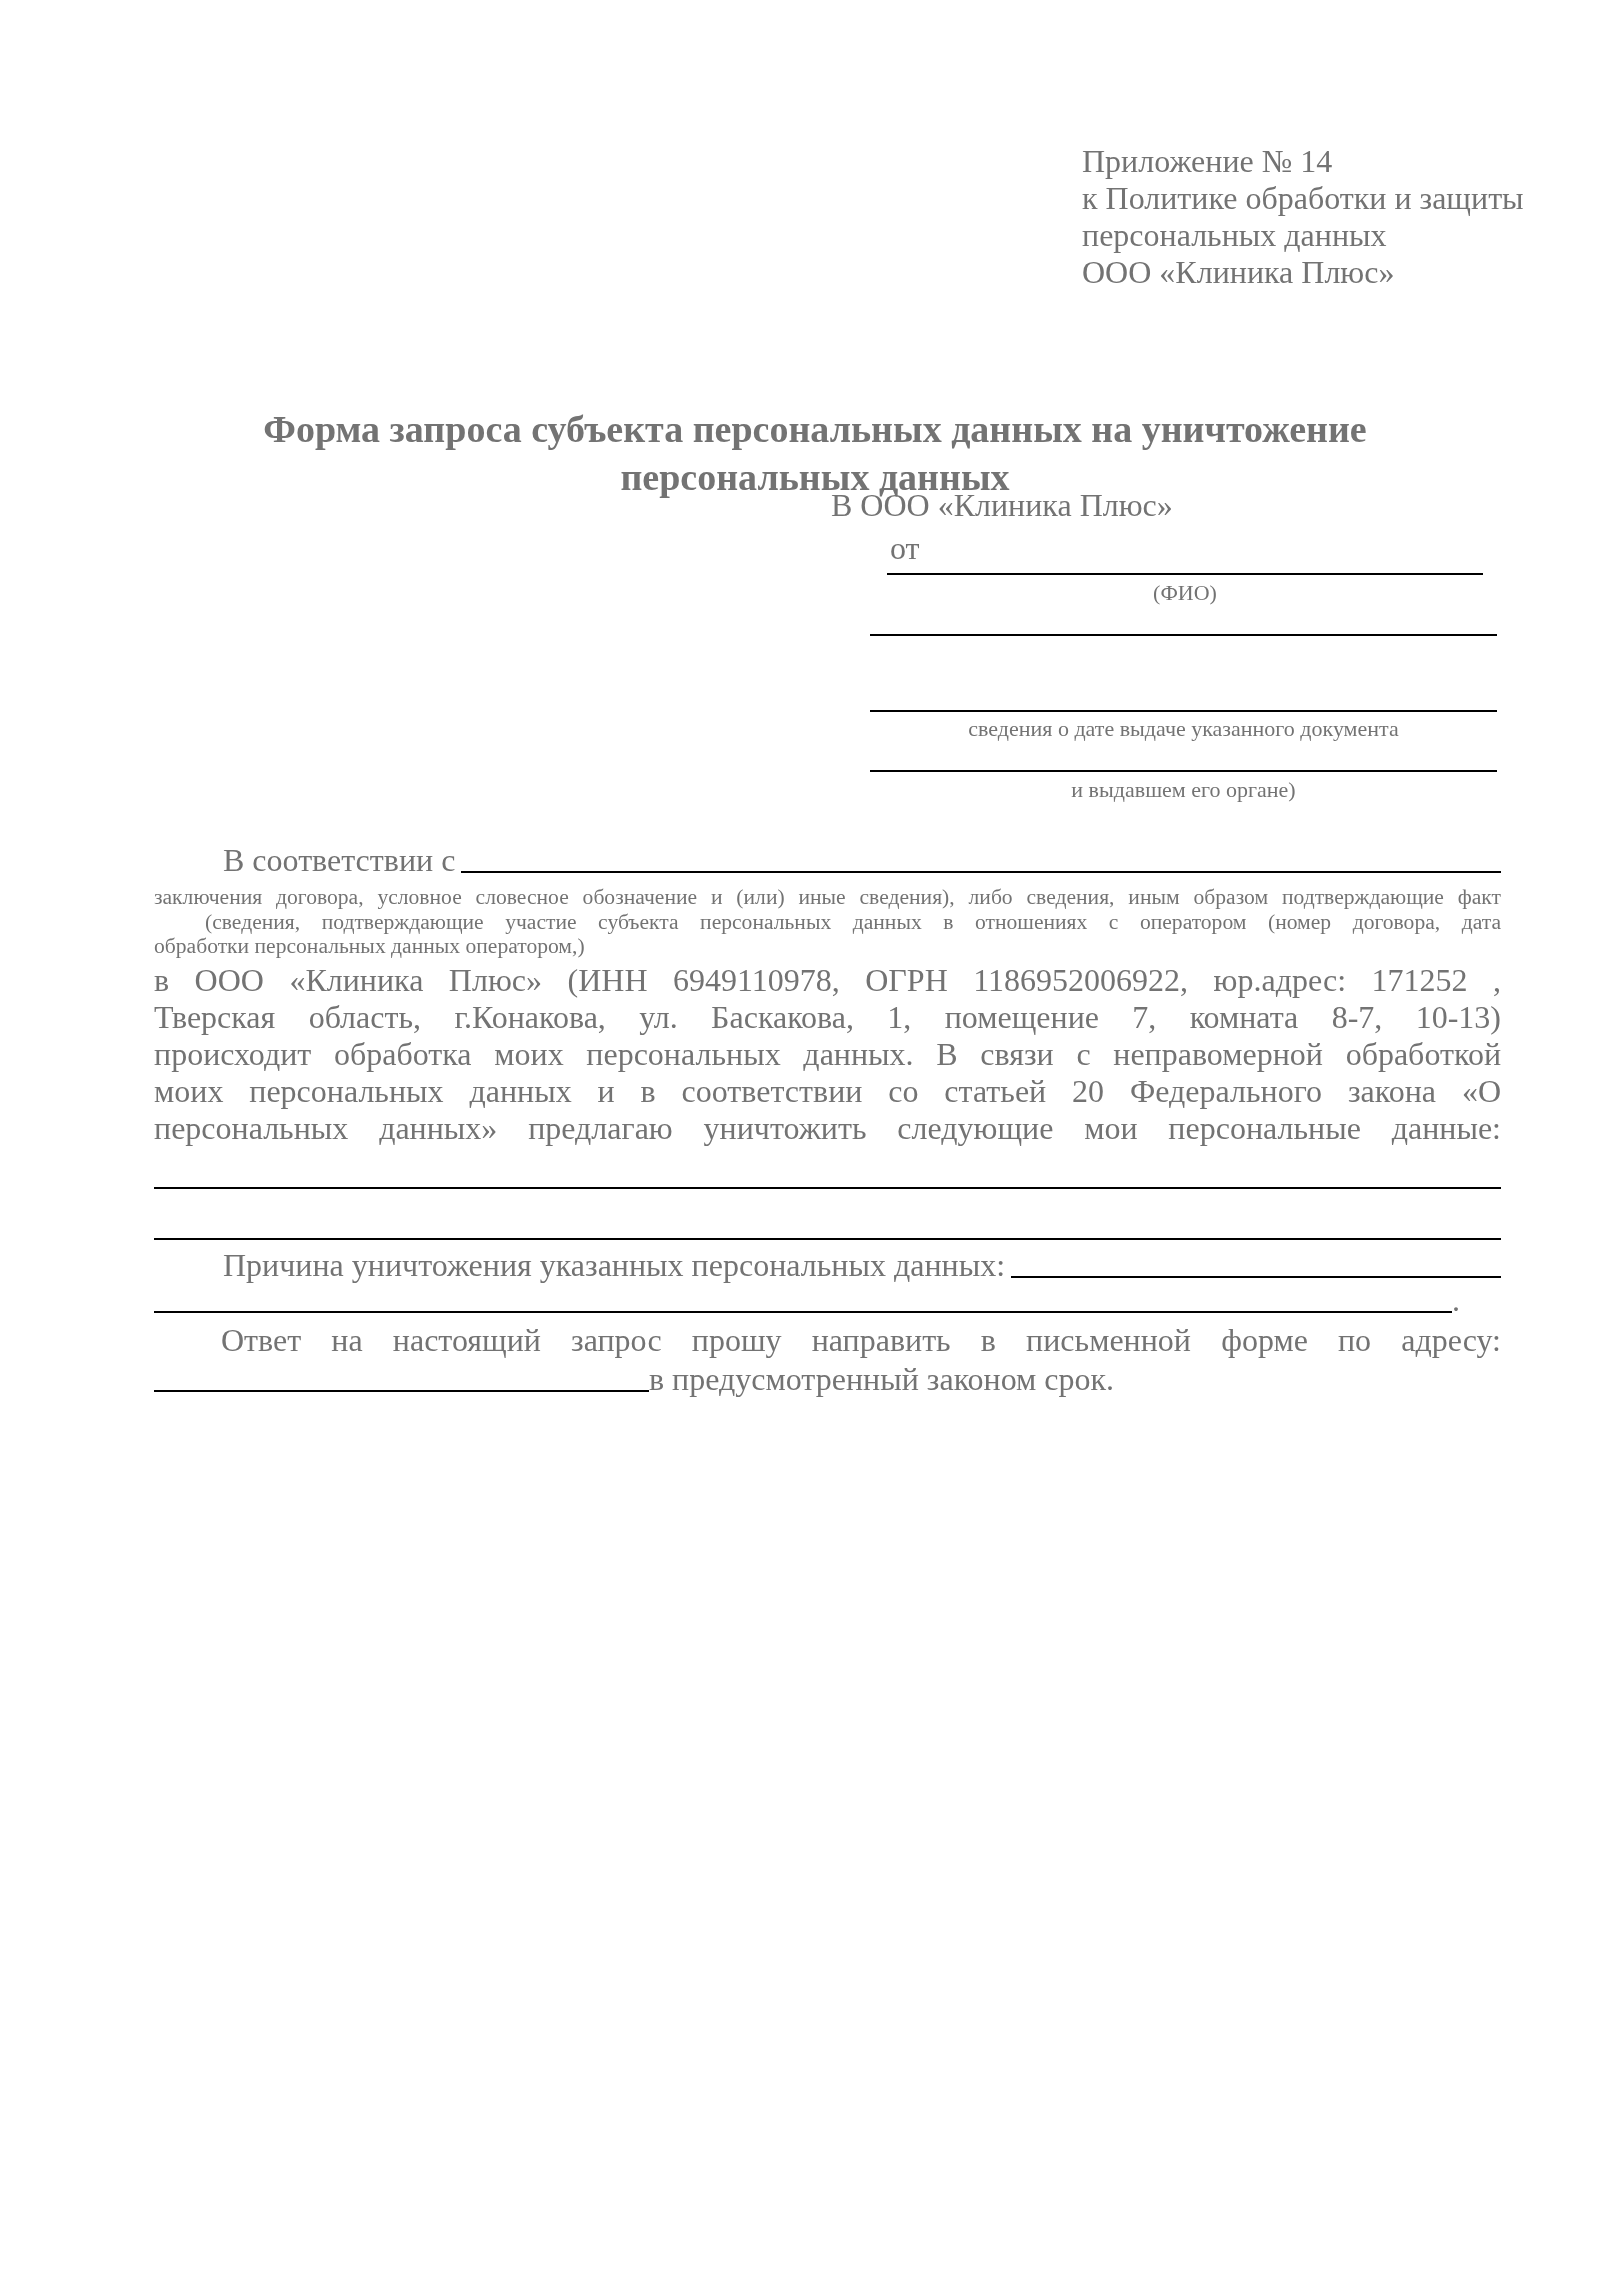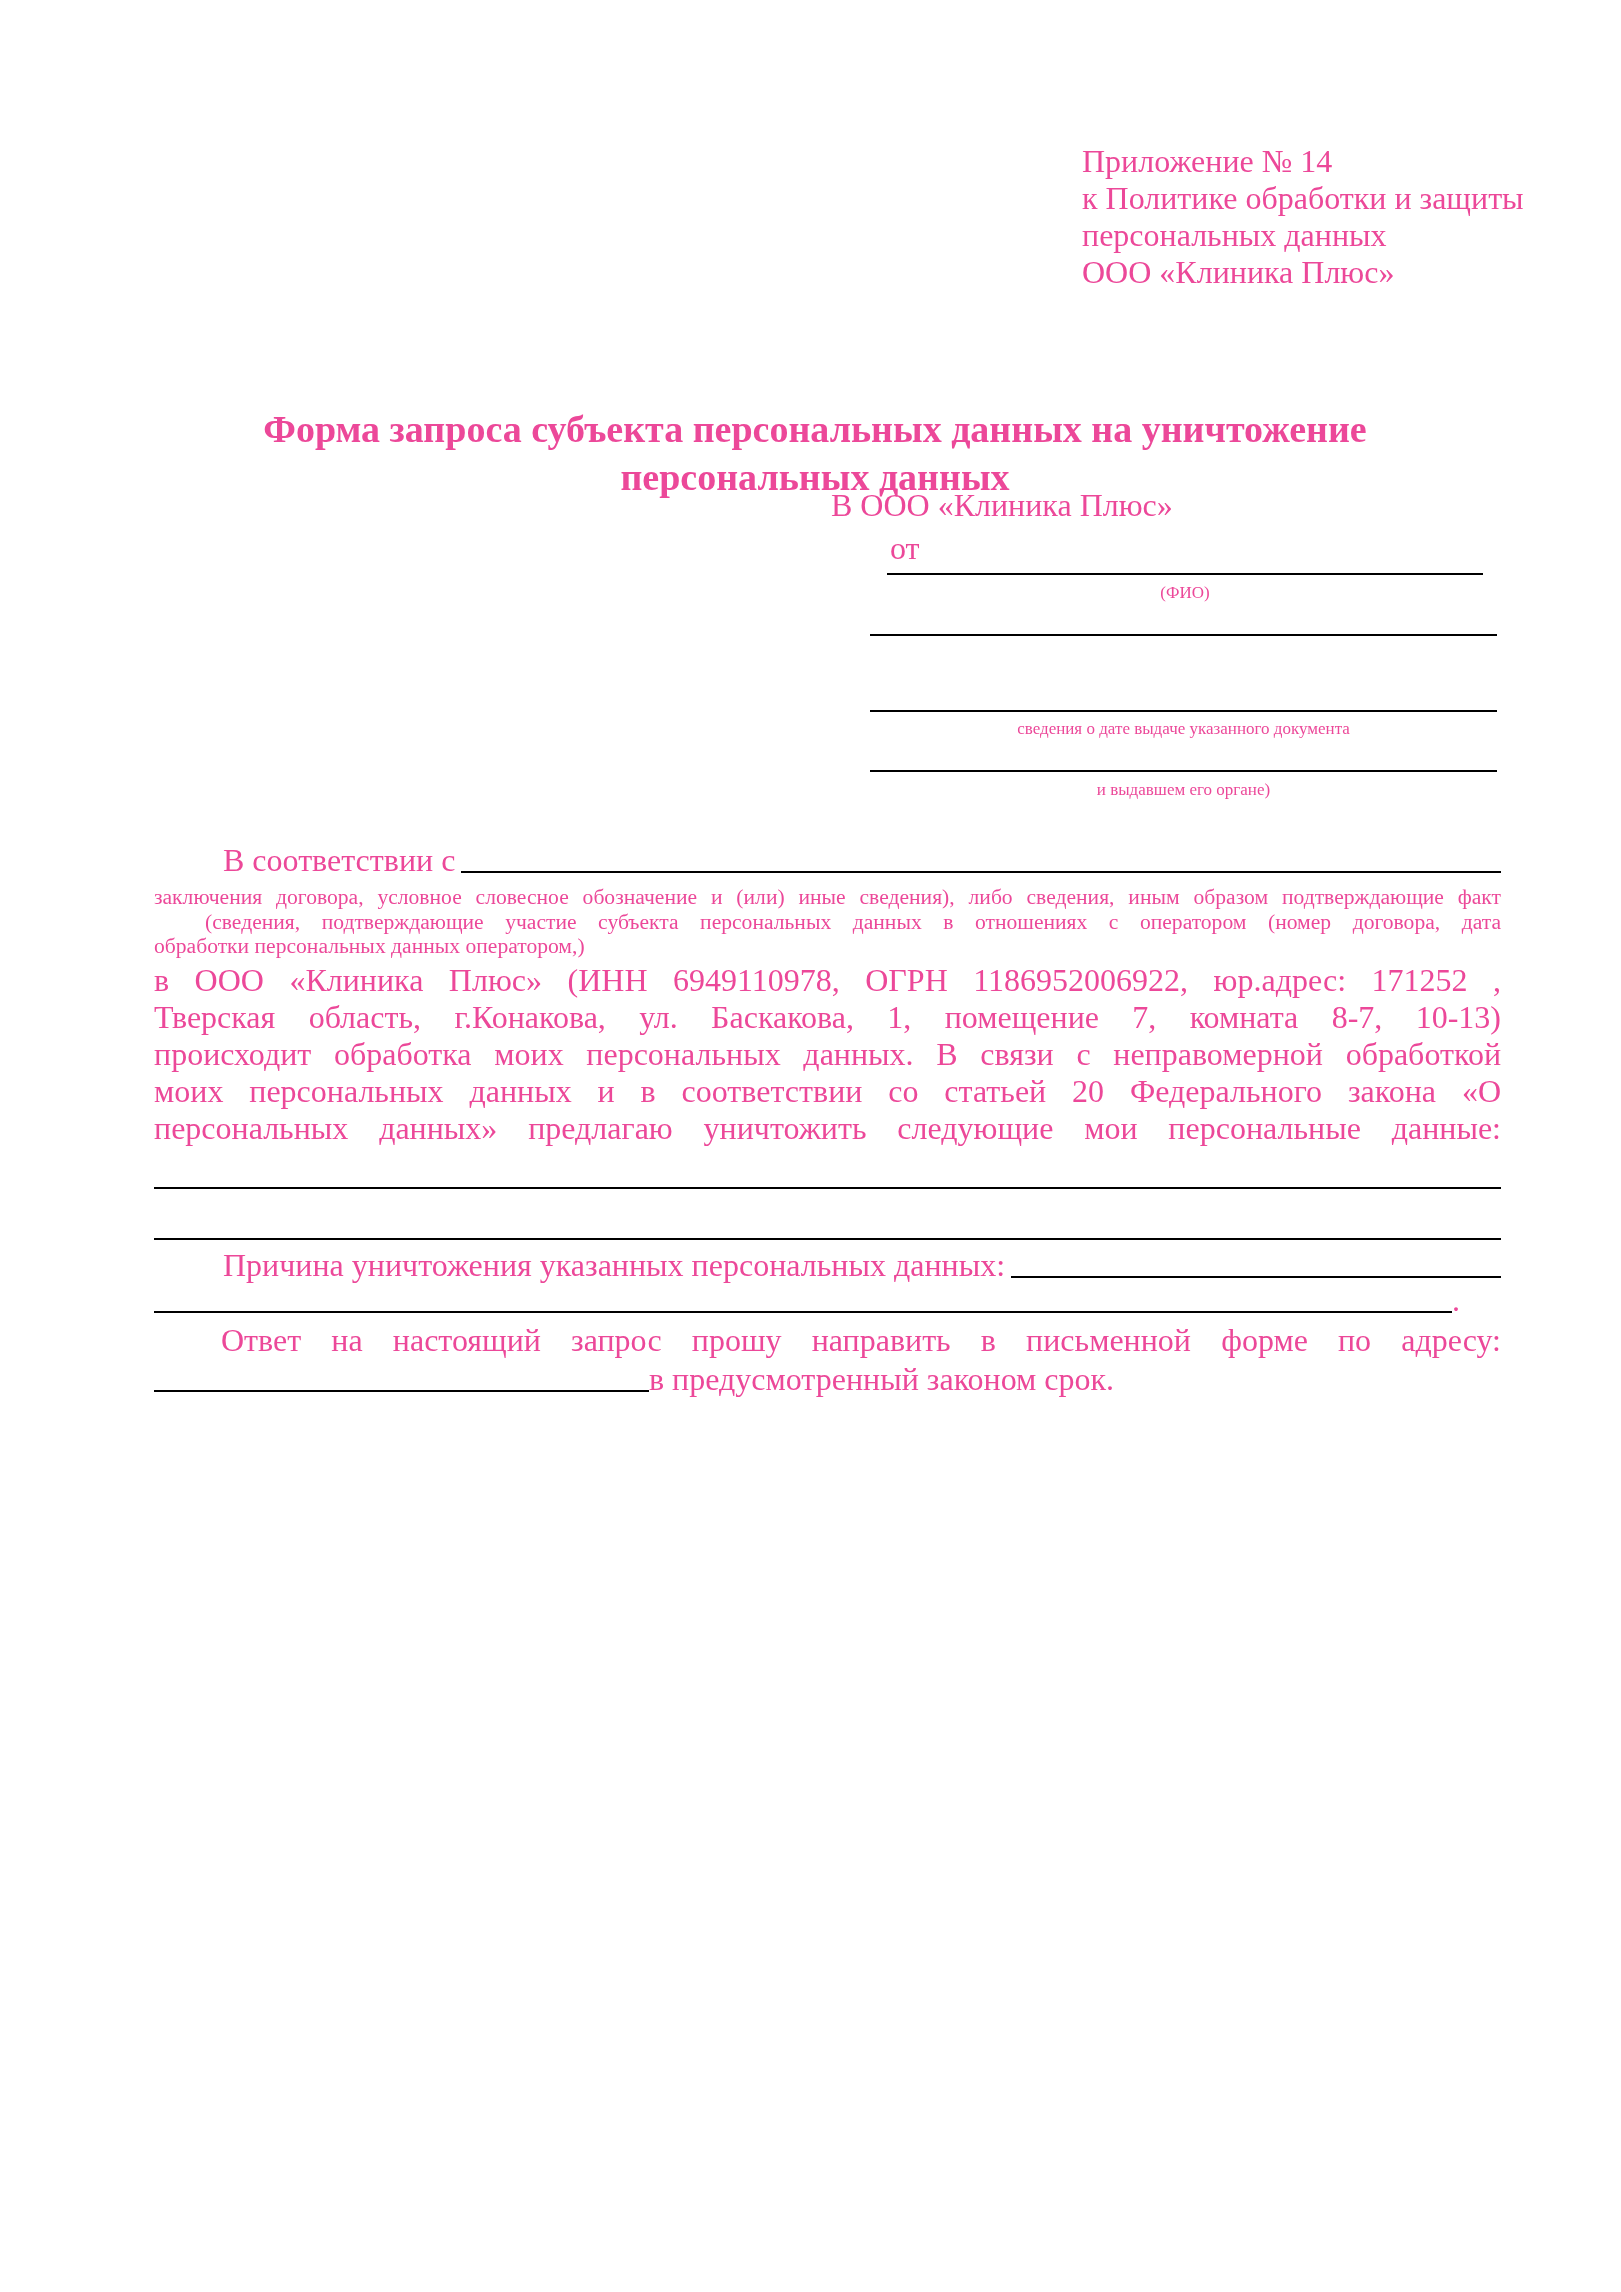--- a/index.html
+++ b/index.html
@@ -2,41 +2,41 @@
 <html lang="ru"><head>
 <meta charset="utf-8">
 <style>
   * { box-sizing: border-box; margin: 0; padding: 0; }
   html, body { background: #ffffff; }
   .page {
     position: relative;
     width: 1621px;
     height: 2293px;
     background: #ffffff;
-    color: #ec4899;
+    color: #737373;
     font-family: "Liberation Serif", "DejaVu Serif", serif;
     overflow: hidden;
   }
   .abs { position: absolute; }
 
   
   .header-note { left: 1082px; top: 143px; font-size: 32px; line-height: 37px; }
 
   
   .doc-title {
     left: 183px; top: 405px; width: 1264px;
     font-size: 38px; font-weight: bold; line-height: 48px; text-align: center;
   }
 
   
   .to-org   { left: 831px; top: 487px; font-size: 32px; }
   .from-lbl { left: 890px; top: 530px; font-size: 32px; }
 
   .rule { height: 0; border-top: 2.9px solid #000000; }
-  .cap  { font-size: 17px; line-height: 25.5px; text-align: center; }
+  .cap  { font-size: 22px; line-height: 25.5px; text-align: center; }
 
   .l1 { left: 887px; top: 573px; width: 596px; }
   .c1 { left: 887px; top: 580px; width: 596px; }
   .l2 { left: 870px; top: 634px; width: 627px; }
   .c2 { left: 870px; top: 641px; width: 627px; }
   .l3 { left: 870px; top: 710px; width: 627px; }
   .c3 { left: 870px; top: 716px; width: 627px; }
   .l4 { left: 870px; top: 770px; width: 627px; }
   .c4 { left: 870px; top: 777px; width: 627px; }
 

